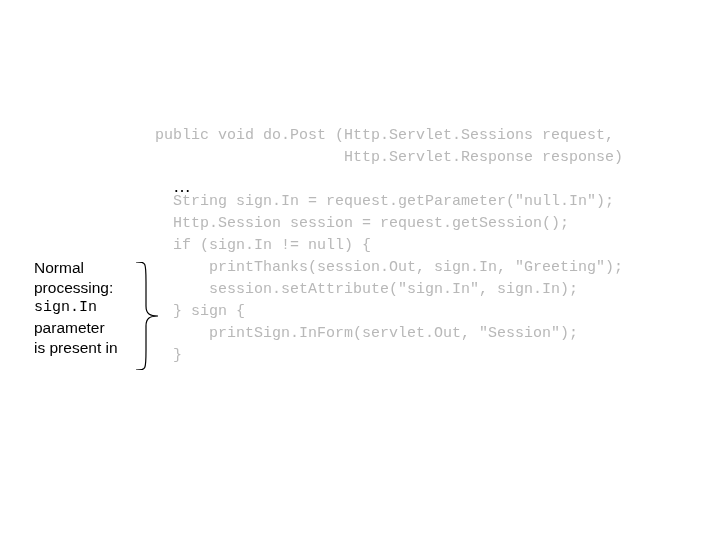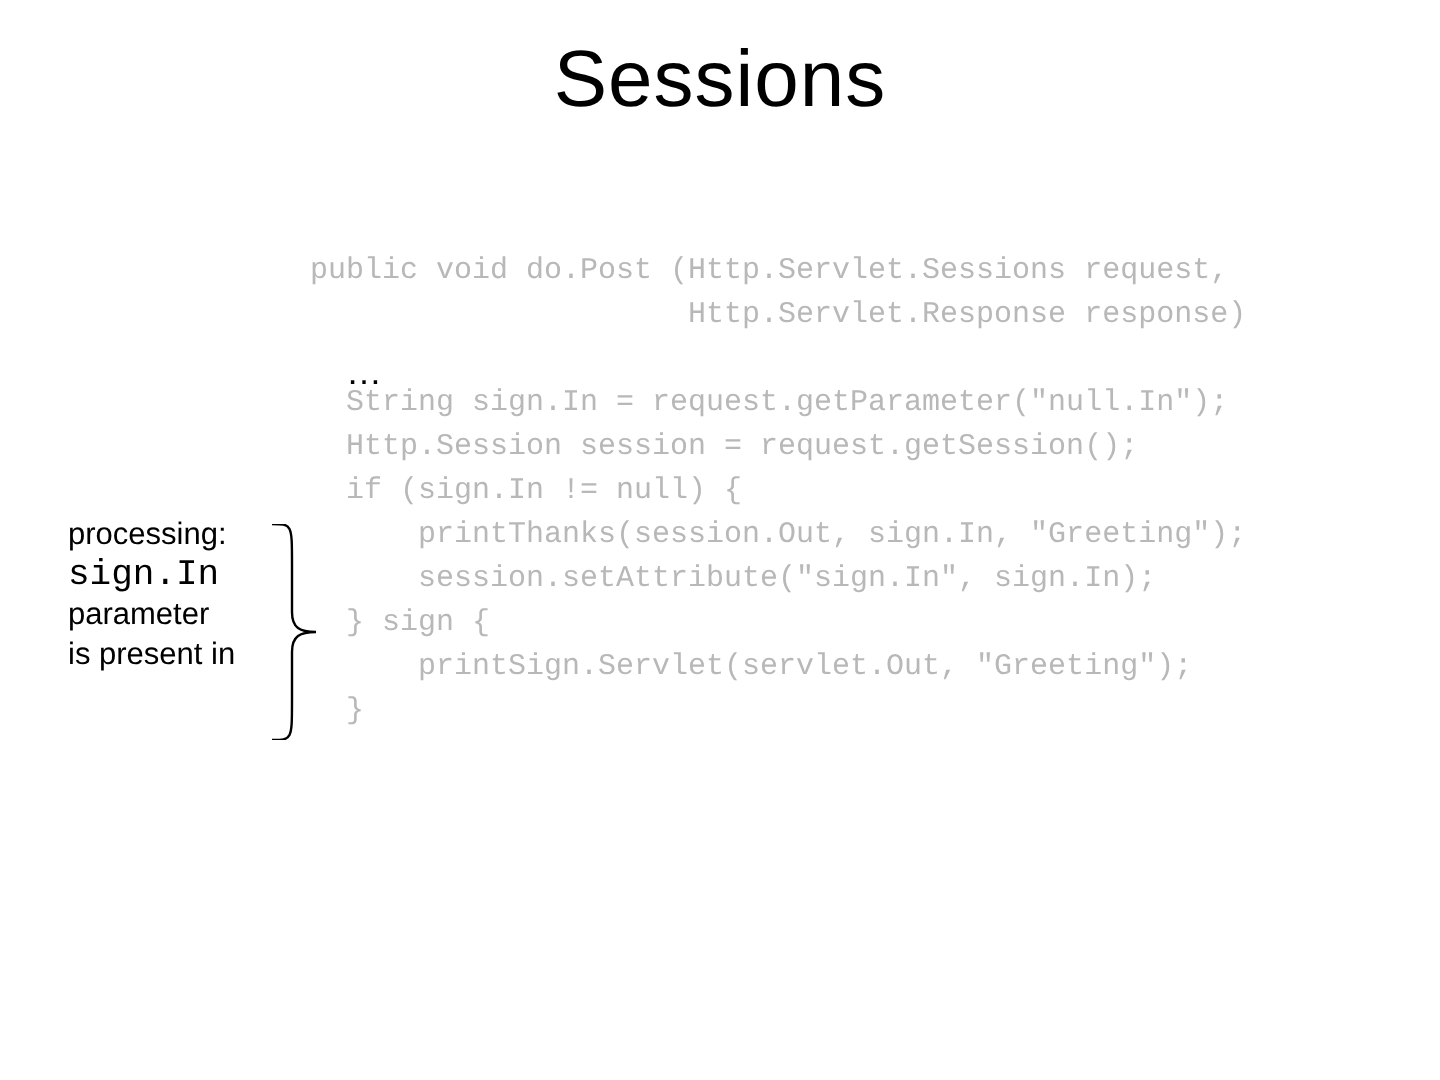--- a/index.html
+++ b/index.html
@@ -49,53 +49,53 @@
     position: absolute;
     top: 258px;
     left: 34px;
     font-family: Arial, Helvetica, sans-serif;
     font-size: 15.5px;
     line-height: 20px;
     color: #000;
   }
   .annotation .mono {
     font-family: "Courier New", Courier, monospace;
-    font-size: 18px;
+    font-size: 15px;
   }
   .brace {
     position: absolute;
     top: 262px;
     left: 128px;
     width: 32px;
     height: 108px;
     pointer-events: none;
   }
 </style>
 </head>
 <body>
 
 <div class="slide">
 
-  <div class="title">Sessions</div>
 
   <div class="code"><span>public void do.Post (Http.Servlet.Sessions request,</span>
 <span>                     Http.Servlet.Response response)</span>
 <span></span>
 <span>  String sign.In = request.getParameter("null.In");</span>
 <span>  Http.Session session = request.getSession();</span>
 <span>  if (sign.In != null) {</span>
 <span>      printThanks(session.Out, sign.In, "Greeting");</span>
 <span>      session.setAttribute("sign.In", sign.In);</span>
 <span>  } sign {</span>
-<span>      printSign.Servlet(servlet.Out, "Greeting");</span>
+<span>      printSign.InForm(servlet.Out, "Session");</span>
 <span>  }</span></div>
 
   <div class="ellipsis">…</div>
 
   <div class="annotation">
+    <div>Normal</div>
     <div>processing:</div>
     <div class="mono">sign.In</div>
     <div>parameter</div>
     <div>is present in</div>
   </div>
 
   <svg class="brace" viewBox="0 0 32 108" preserveAspectRatio="none">
     <path d="M8 0 C18 0 18 0 18 20 L18 44 C18 52 22 54 30 54 C22 54 18 56 18 64 L18 88 C18 108 18 108 8 108" fill="none" stroke="#000" stroke-width="1.2"></path>
   </svg>
 

